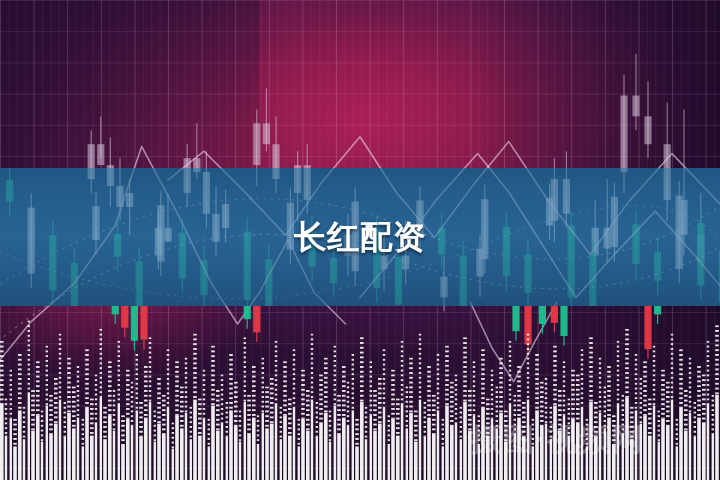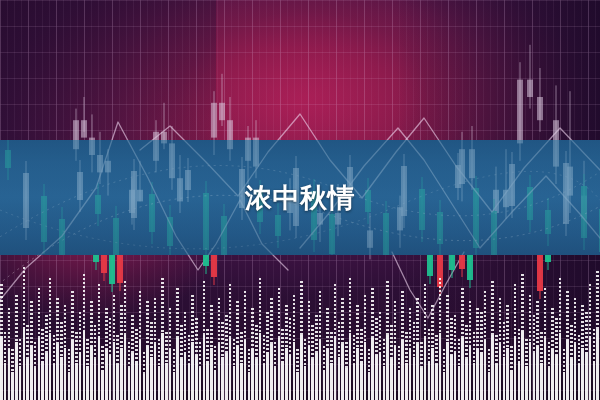--- a/index.html
+++ b/index.html
@@ -1309,17 +1309,18 @@
       <svg class="layer" viewBox="0 0 600 400" preserveAspectRatio="none">
         <path d="M -20 300 Q 150 150 330 215 T 640 180" fill="none" stroke="rgba(255,255,255,0.42)" stroke-width="1" stroke-dasharray="2 4"></path>
         <path d="M -20 250 Q 170 120 340 190 T 640 140" fill="none" stroke="rgba(255,255,255,0.34)" stroke-width="1" stroke-dasharray="2 4"></path>
         <path d="M 0 210 Q 200 290 400 205 T 620 250" fill="none" stroke="rgba(255,255,255,0.28)" stroke-width="1" stroke-dasharray="2 4"></path>
       </svg>
     </div>
     <div class="band-tint"></div>
   </div>
 
   <div id="title-block">
-    <div class="title-line">浓中秋情</div>
+    <div class="title-line">长红配资</div>
   </div>
 
+  <div id="watermark">摄图·视频网</div>
 
 </div>
 
 </body></html>

